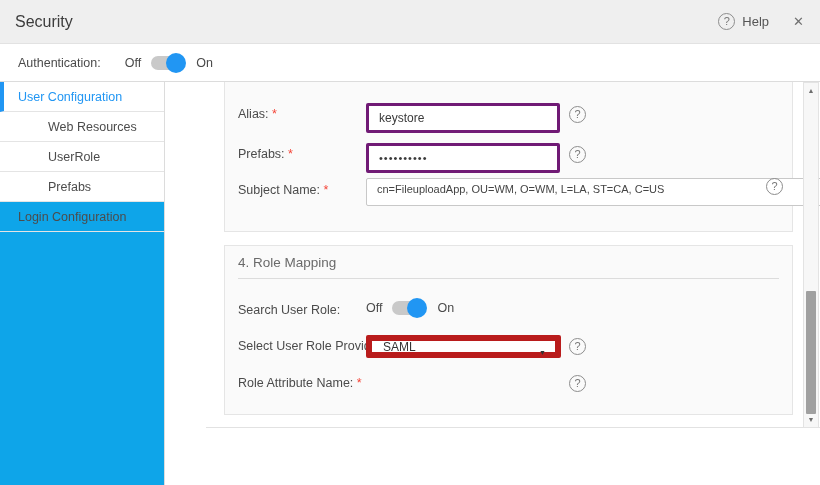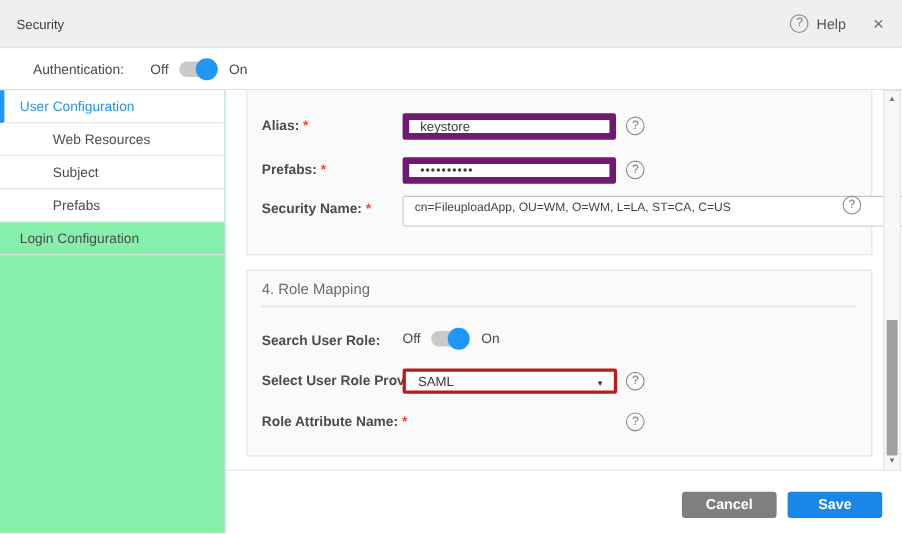--- a/index.html
+++ b/index.html
@@ -7,94 +7,94 @@
   #app {
     position:relative; width:820px; height:485px; overflow:hidden;
     font-family:"Liberation Sans", sans-serif; background:#fff; color:#3d3d3d;
   }
   
   .header {
     position:absolute; left:0; top:0; width:820px; height:44px;
     background:#efefef; border-bottom:1px solid #e2e2e2;
     display:flex; align-items:center;
   }
-  .header-title { font-size:12px; color:#3c3c3c; margin-left:15px; }
+  .header-title { font-size:16px; color:#3c3c3c; margin-left:15px; }
   .header-right { position:absolute; right:16px; top:0; height:100%; display:flex; align-items:center; }
   .circle-q {
     width:17px; height:17px; border:1px solid #8d8d8d; border-radius:50%;
     color:#777; font-size:11px; line-height:15px; text-align:center; flex:0 0 auto;
     background:transparent; cursor:pointer;
   }
   .help-text { font-size:13px; color:#555; margin-left:7px; cursor:pointer; }
   .close-x { font-size:13px; color:#6f6f6f; margin-left:24px; cursor:pointer; }
   
   .authbar {
     position:absolute; left:0; top:44px; width:820px; height:38px;
     background:#fff; border-bottom:1px solid #dcdcdc;
     display:flex; align-items:center;
   }
-  .auth-label { font-size:12.5px; color:#4a4a4a; margin-left:30px; }
+  .auth-label { font-size:12.5px; color:#4a4a4a; margin-left:18px; }
   .tog-off { font-size:12.5px; color:#4a4a4a; margin-left:24px; }
   .tog-on  { font-size:12.5px; color:#4a4a4a; margin-left:12px; }
   .toggle {
     position:relative; width:33px; height:14px; border-radius:7px;
     background:#c9c9c9; margin-left:10px; cursor:pointer; flex:0 0 auto;
   }
   .toggle .knob {
     position:absolute; right:-2px; top:-3px; width:20px; height:20px;
     border-radius:50%; background:#2196f3;
   }
   
   .sidebar {
-    position:absolute; left:0; top:82px; width:205px; height:403px;
-    background:#86efac; border-right:1px solid #dcdcdc;
+    position:absolute; left:0; top:82px; width:165px; height:403px;
+    background:#0ea5e9; border-right:1px solid #dcdcdc;
   }
   .side-item {
     height:30px; display:flex; align-items:center;
     border-bottom:1px solid #e4e4e4; font-size:12.5px; color:#4c4c4c;
     padding-left:18px; cursor:pointer; background:transparent;
   }
   .side-item.child { padding-left:48px; background:#fff; }
   .side-item.selected {
     background:#fff; color:#2196f3; border-left:4px solid #2196f3; padding-left:14px;
   }
   
   .content { position:absolute; left:206px; top:82px; width:614px; height:403px; background:#fff; }
   .scrollarea { position:absolute; left:0; top:0; width:614px; height:346px; border-bottom:1px solid #e2e2e2; background:#fff; }
   .panel {
     position:absolute; left:18px; width:569px;
     background:#fafafa; border:1px solid #e5e5e5;
   }
   .panel1 { top:0; height:150px; border-top:none; }
   .panel2 { top:163px; height:170px; }
-  .flabel { position:absolute; left:13px; font-size:12.5px; color:#4b4b4b; white-space:nowrap;font-weight:bold; }
+  .flabel { position:absolute; left:13px; font-size:12.5px; color:#4b4b4b; white-space:nowrap; }
   .req { color:#f44336; }
   .tbox {
     position:absolute; left:141px; width:194px; height:24px;
-    border:6px solid #701a75; border-radius:2px; background:#fff;
+    border:3px solid #701a75; border-radius:2px; background:#fff;
     font-family:"Liberation Sans", sans-serif; font-size:12px; color:#3a3a3a;
-    padding:0 10px; outline:none;
+    padding:12px 10px; outline:none;
   }
   .pw { font-size:11px; letter-spacing:1px; }
   .tarea {
     position:absolute; left:141px; top:96px; width:526px; height:28px;
     border:1px solid #c8c8c8; border-radius:2px; background:#fff;
     font-family:"Liberation Sans", sans-serif; font-size:11px; color:#444;
     padding:3px 10px; resize:none; outline:none; overflow:hidden; line-height:14px;
   }
   .helpq { position:absolute; left:344px; }
   .sec-title { position:absolute; left:13px; top:9px; font-size:13.5px; color:#6a6a6a; }
   .sec-rule { position:absolute; left:13px; right:13px; top:32px; border-top:1px solid #dcdcdc; }
   .inline-toggle { position:absolute; left:141px; top:52px; display:flex; align-items:center; height:20px; }
   .inline-toggle .t-off { font-size:12.5px; color:#4a4a4a; }
   .inline-toggle .toggle { margin-left:10px; }
   .inline-toggle .t-on { font-size:12.5px; color:#4a4a4a; margin-left:12px; }
   .selectbox {
     position:absolute; left:141px; top:89px; width:195px; height:23px;
-    border:3px solid #b91c1c; border-radius:2px; background:#fff;
+    border:6px solid #b91c1c; border-radius:2px; background:#fff;
     display:flex; align-items:center; cursor:pointer;
   }
   .selectbox .sel-val { font-size:12px; color:#333; margin-left:11px; }
   .selectbox .caret { position:absolute; right:9px; top:8px; font-size:7px; color:#333; }
   
   .vscroll {
     position:absolute; left:597px; top:0; width:16px; height:346px;
     background:#f7f7f7; border:1px solid #e3e3e3;
   }
   .vs-arrow { position:absolute; left:0; width:14px; text-align:center; font-size:7px; color:#6e6e6e; cursor:pointer; }
@@ -134,21 +134,21 @@
     <div class="tog-off">Off</div>
     <div class="toggle">
       <div class="knob"></div>
     </div>
     <div class="tog-on">On</div>
   </div>
 
   <div class="sidebar">
     <div class="side-item selected">User Configuration</div>
     <div class="side-item child">Web Resources</div>
-    <div class="side-item child">Subject</div>
+    <div class="side-item child">UserRole</div>
     <div class="side-item child">Prefabs</div>
     <div class="side-item">Login Configuration</div>
   </div>
 
   <div class="content">
     <div class="scrollarea">
 
       <div class="panel panel1">
         <div class="flabel" style="top:25px;">
           <span>Alias:</span>
@@ -158,21 +158,21 @@
         <div class="circle-q helpq" style="top:24px;">?</div>
 
         <div class="flabel" style="top:65px;">
           <span>Prefabs:</span>
           <span class="req">*</span>
         </div>
         <input class="tbox pw" style="top: 61px;" type="text" value="••••••••••">
         <div class="circle-q helpq" style="top:64px;">?</div>
 
         <div class="flabel" style="top:101px;">
-          <span>Security Name:</span>
+          <span>Subject Name:</span>
           <span class="req">*</span>
         </div>
         <textarea class="tarea" style="">cn=FileuploadApp, OU=WM, O=WM, L=LA, ST=CA, C=US</textarea>
 
         <div class="circle-q" style="position:absolute; left:541px; top:96px;">?</div>
       </div>
 
       <div class="panel panel2">
         <div class="sec-title">4. Role Mapping</div>
         <div class="sec-rule"></div>
@@ -200,19 +200,15 @@
         <div class="circle-q helpq" style="top:129px;">?</div>
       </div>
 
       <div class="vscroll">
         <div class="vs-arrow vs-up">▲</div>
         <div class="vs-thumb"></div>
         <div class="vs-arrow vs-down">▼</div>
       </div>
     </div>
 
-    <div class="footer">
-      <button class="btn btn-cancel">Cancel</button>
-      <button class="btn btn-save">Save</button>
-    </div>
   </div>
 
 </div>
 
 </body></html>

